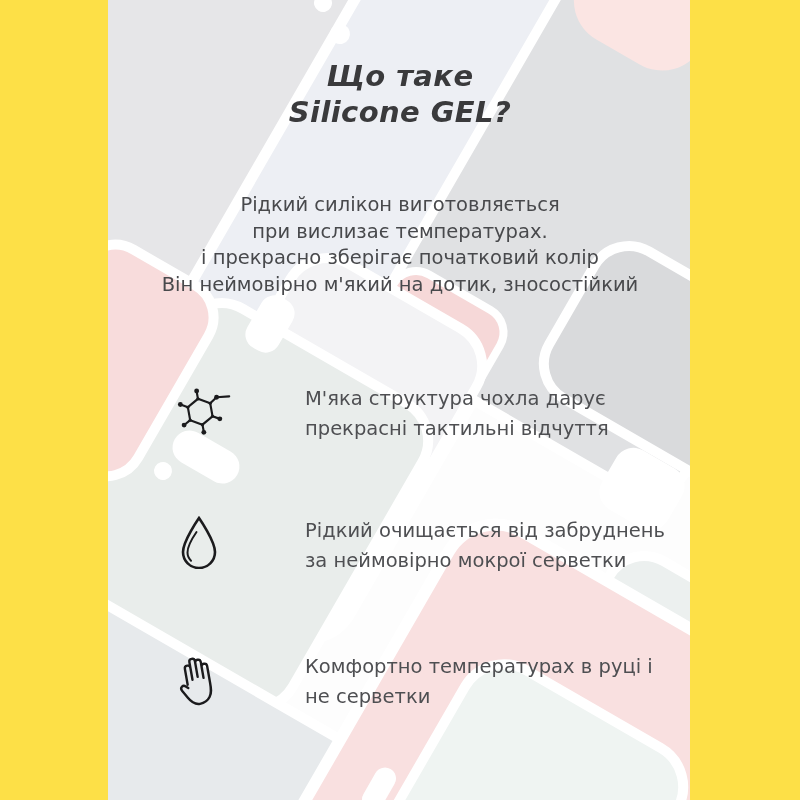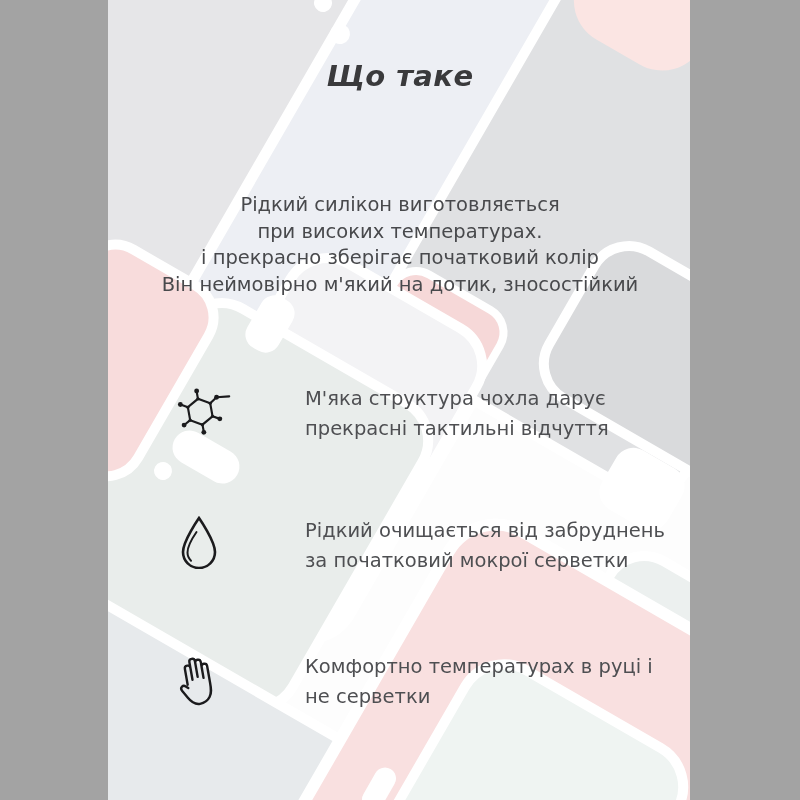--- a/index.html
+++ b/index.html
@@ -1,16 +1,16 @@
 <!DOCTYPE html>
 <html><head>
 <meta charset="utf-8">
 <style>
   html,body{margin:0;padding:0;background:#fff;}
-  .canvas{position:relative;width:800px;height:800px;background:#a3a3a3;overflow:hidden;
+  .canvas{position:relative;width:800px;height:800px;background:#fde047;overflow:hidden;
           font-family:"DejaVu Sans","Liberation Sans",sans-serif;}
   
   .strip{position:absolute;left:108px;top:0;width:582px;height:800px;overflow:hidden;background:#fdfdfd;}
   .sh{position:absolute;transform:rotate(30deg);}
   .s1{left:-283px;top:-285px;width:420px;height:760px;background:#e6e6e8;border-radius:70px;border:10px solid #fff;}
   .s2{left:102px;top:-67px;width:293px;height:680px;background:#edeff4;border-radius:55px;border:10px solid #fff;}
   .s3{left:345px;top:-30px;width:340px;height:470px;background:#e0e1e3;border-radius:55px;border:10px solid #fff;}
   .s4{left:470px;top:-60px;width:140px;height:120px;background:#fbe5e3;border-radius:45px;}
   .s9{left:440px;top:285px;width:270px;height:160px;background:#d9dadc;border-radius:45px;border:10px solid #fff;}
   .s8{left:248px;top:278px;width:115px;height:145px;background:#f6d8d8;border-radius:30px;border:8px solid #fff;}
@@ -63,25 +63,26 @@
     <div class="cut c2"></div>
     <div class="cut c3"></div>
     <div class="cut c4"></div>
     <div class="cut c5"></div>
     <div class="cut dotA"></div>
     <div class="cut dotB"></div>
   </div>
 
   <h1 class="title" style="margin:0;">
     <div>Що таке</div>
+    <div>Silicone GEL?</div>
   </h1>
 
   <div class="intro">
     <div>Рідкий силікон виготовляється</div>
-    <div>при високих температурах.</div>
+    <div>при вислизає температурах.</div>
     <div>і прекрасно зберігає початковий колір</div>
     <div>Він неймовірно м'який на дотик, зносостійкий</div>
   </div>
 
   <div class="f-icon i1">
     <svg width="58" height="64" viewBox="0 0 62 64" fill="none" stroke="#1b1b1d" stroke-width="2.3" stroke-linecap="round">
       <polygon points="38.7,27 25.6,22.2 14.8,31.2 17.3,45 30.4,49.8 41.2,40.8"></polygon>
       <line x1="25.6" y1="22.2" x2="24.4" y2="15.5"></line>
       <line x1="14.8" y1="31.2" x2="8.5" y2="28.8"></line>
       <line x1="17.3" y1="45" x2="11.6" y2="49.6"></line>
@@ -111,21 +112,21 @@
   </div>
 
   <div class="f-icon i2">
     <svg width="40" height="54" viewBox="0 0 40 54" fill="none" stroke="#1b1b1d" stroke-width="2.6" stroke-linecap="round">
       <path d="M20 3 C20 3 4 26 4 37 a16 16 0 0 0 32 0 C36 26 20 3 20 3 Z"></path>
       <path d="M17.5 17 C12 25 8.5 31.5 8.5 37.5 a11.5 11.5 0 0 0 3.5 8.2" stroke-width="2"></path>
     </svg>
   </div>
   <div class="f-text t2">
     <div>Рідкий очищається від забруднень</div>
-    <div>за початковий мокрої серветки</div>
+    <div>за неймовірно мокрої серветки</div>
   </div>
 
   <div class="f-icon i3">
     <svg width="46" height="62" viewBox="0 0 46 62" fill="none" stroke="#1b1b1d" stroke-width="2.4" stroke-linecap="round" stroke-linejoin="round">
       <g transform="rotate(-10 23 31)">
         <path d="M13 34 V18 a2.8 2.8 0 0 1 5.6 0 V30
                  M18.6 29 V12 a2.8 2.8 0 0 1 5.6 0 V28
                  M24.2 28 V14 a2.8 2.8 0 0 1 5.6 0 V30
                  M29.8 30 V19 a2.8 2.8 0 0 1 5.6 0 V36
                  M35.4 36 c0 6 0 10 -3 14 c-2.5 3.3 -6.5 5 -10.5 5 c-5.5 0 -8.5 -3.5 -11 -8

